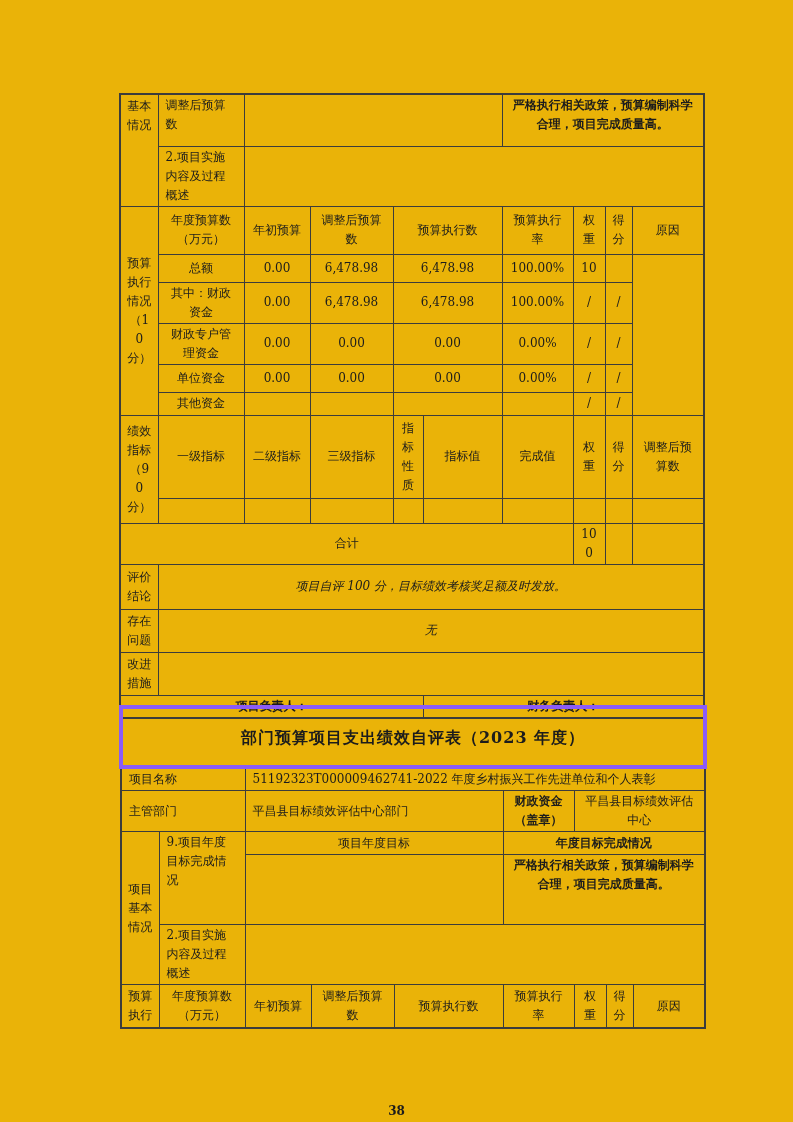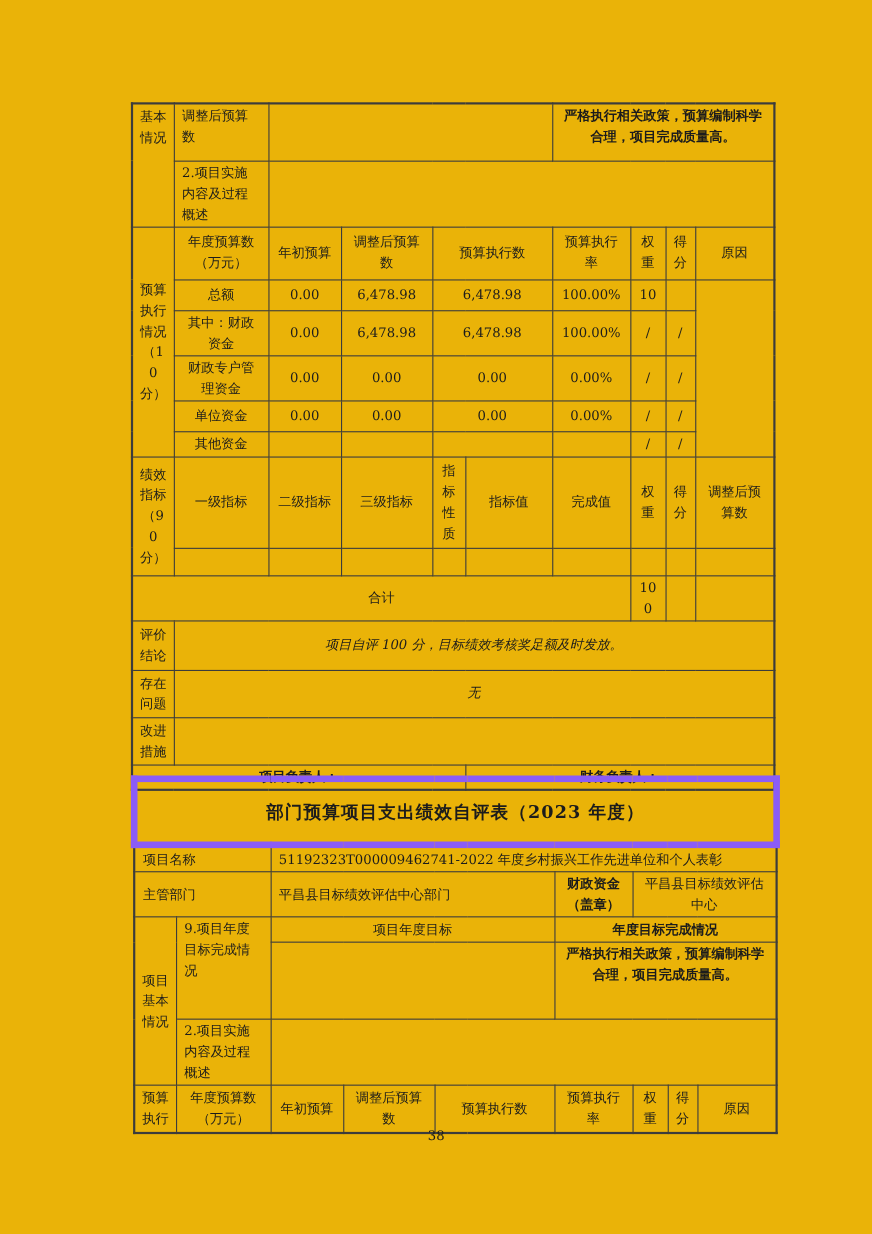--- a/index.html
+++ b/index.html
@@ -11,22 +11,22 @@
   .t2{top:705px;}
   td{border:1px solid #3c3c3c;font-size:12px;line-height:19px;text-align:center;
      vertical-align:middle;padding:1px 7px;overflow:hidden;word-break:break-all;}
   td.stub{padding:2px 5px;}
   td.lt{text-align:left;}
   td.tp{vertical-align:top;}
   td.b{font-weight:bold;text-align:center;}
   td.i{font-style:italic;text-align:center;}
   td.title-cell{font-size:16px;font-weight:bold;letter-spacing:1px;border-bottom:1px solid #3c3c3c;}
   td.narrow{padding:1px 6px;}
-  .pageno{position:absolute;top:1025px;left:0;width:100%;text-align:center;
-          font-size:12px;font-family:"DejaVu Serif","Liberation Serif",serif;color:#1c1c1c;}
+  .pageno{position:absolute;top:1104px;left:0;width:100%;text-align:center;
+          font-size:12px;font-family:"DejaVu Serif","Liberation Serif",serif;color:#1c1c1c;font-weight:bold;}
 </style>
 </head>
 <body>
 
 <div class="page">
 
   <table class="t1">
     <colgroup>
       <col style="width:38px">
         <col style="width:86px">
@@ -163,21 +163,21 @@
         <col style="width:83px">
       <col style="width:30px">
         <col style="width:79px">
         <col style="width:71px">
         <col style="width:32px">
       <col style="width:27px">
         <col style="width:72px">
     </colgroup>
     <tbody>
         <tr style="height:60px">
-      <td colspan="10" class="title-cell" style="border:6px solid #8b5cf6">部门预算项目支出绩效自评表（2023 年度）</td>
+      <td colspan="10" class="title-cell" style="border:4px solid #8b5cf6">部门预算项目支出绩效自评表（2023 年度）</td>
     </tr>
     <tr style="height:23px">
       <td colspan="2" class="lt">项目名称</td>
       <td colspan="8" class="lt">51192323T000009462741-2022 年度乡村振兴工作先进单位和个人表彰</td>
     </tr>
     <tr style="height:40px">
       <td colspan="2" class="lt">主管部门</td>
       <td colspan="4" class="lt">平昌县目标绩效评估中心部门</td>
       <td class="b">财政资金（盖章）</td>
       <td colspan="3">平昌县目标绩效评估中心</td>

